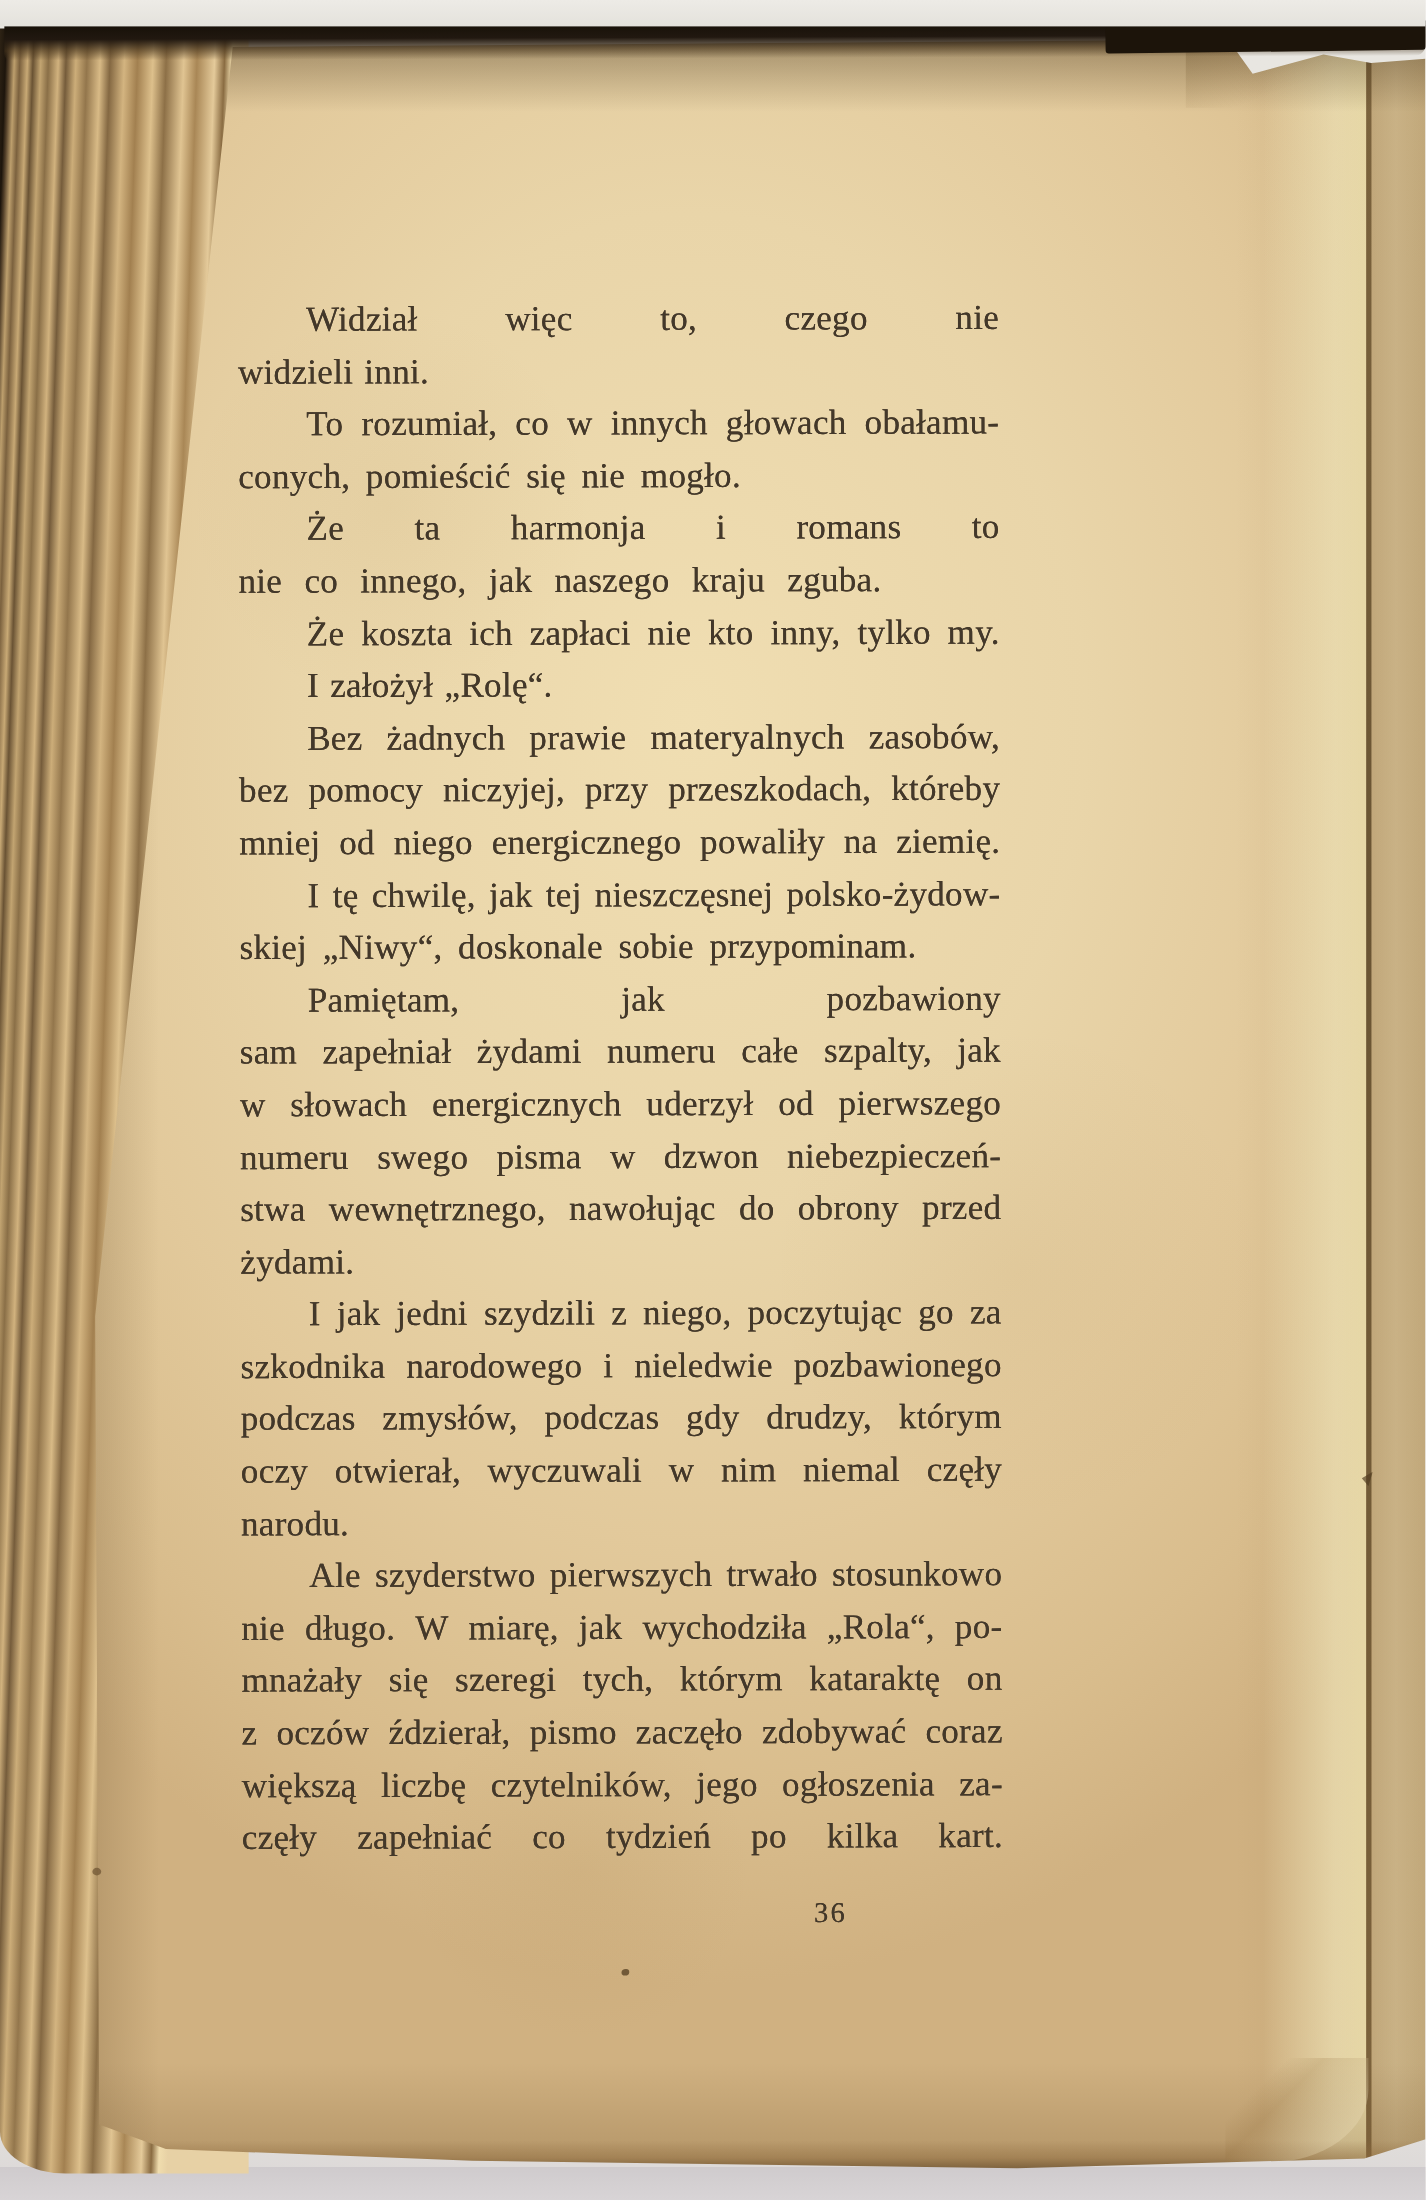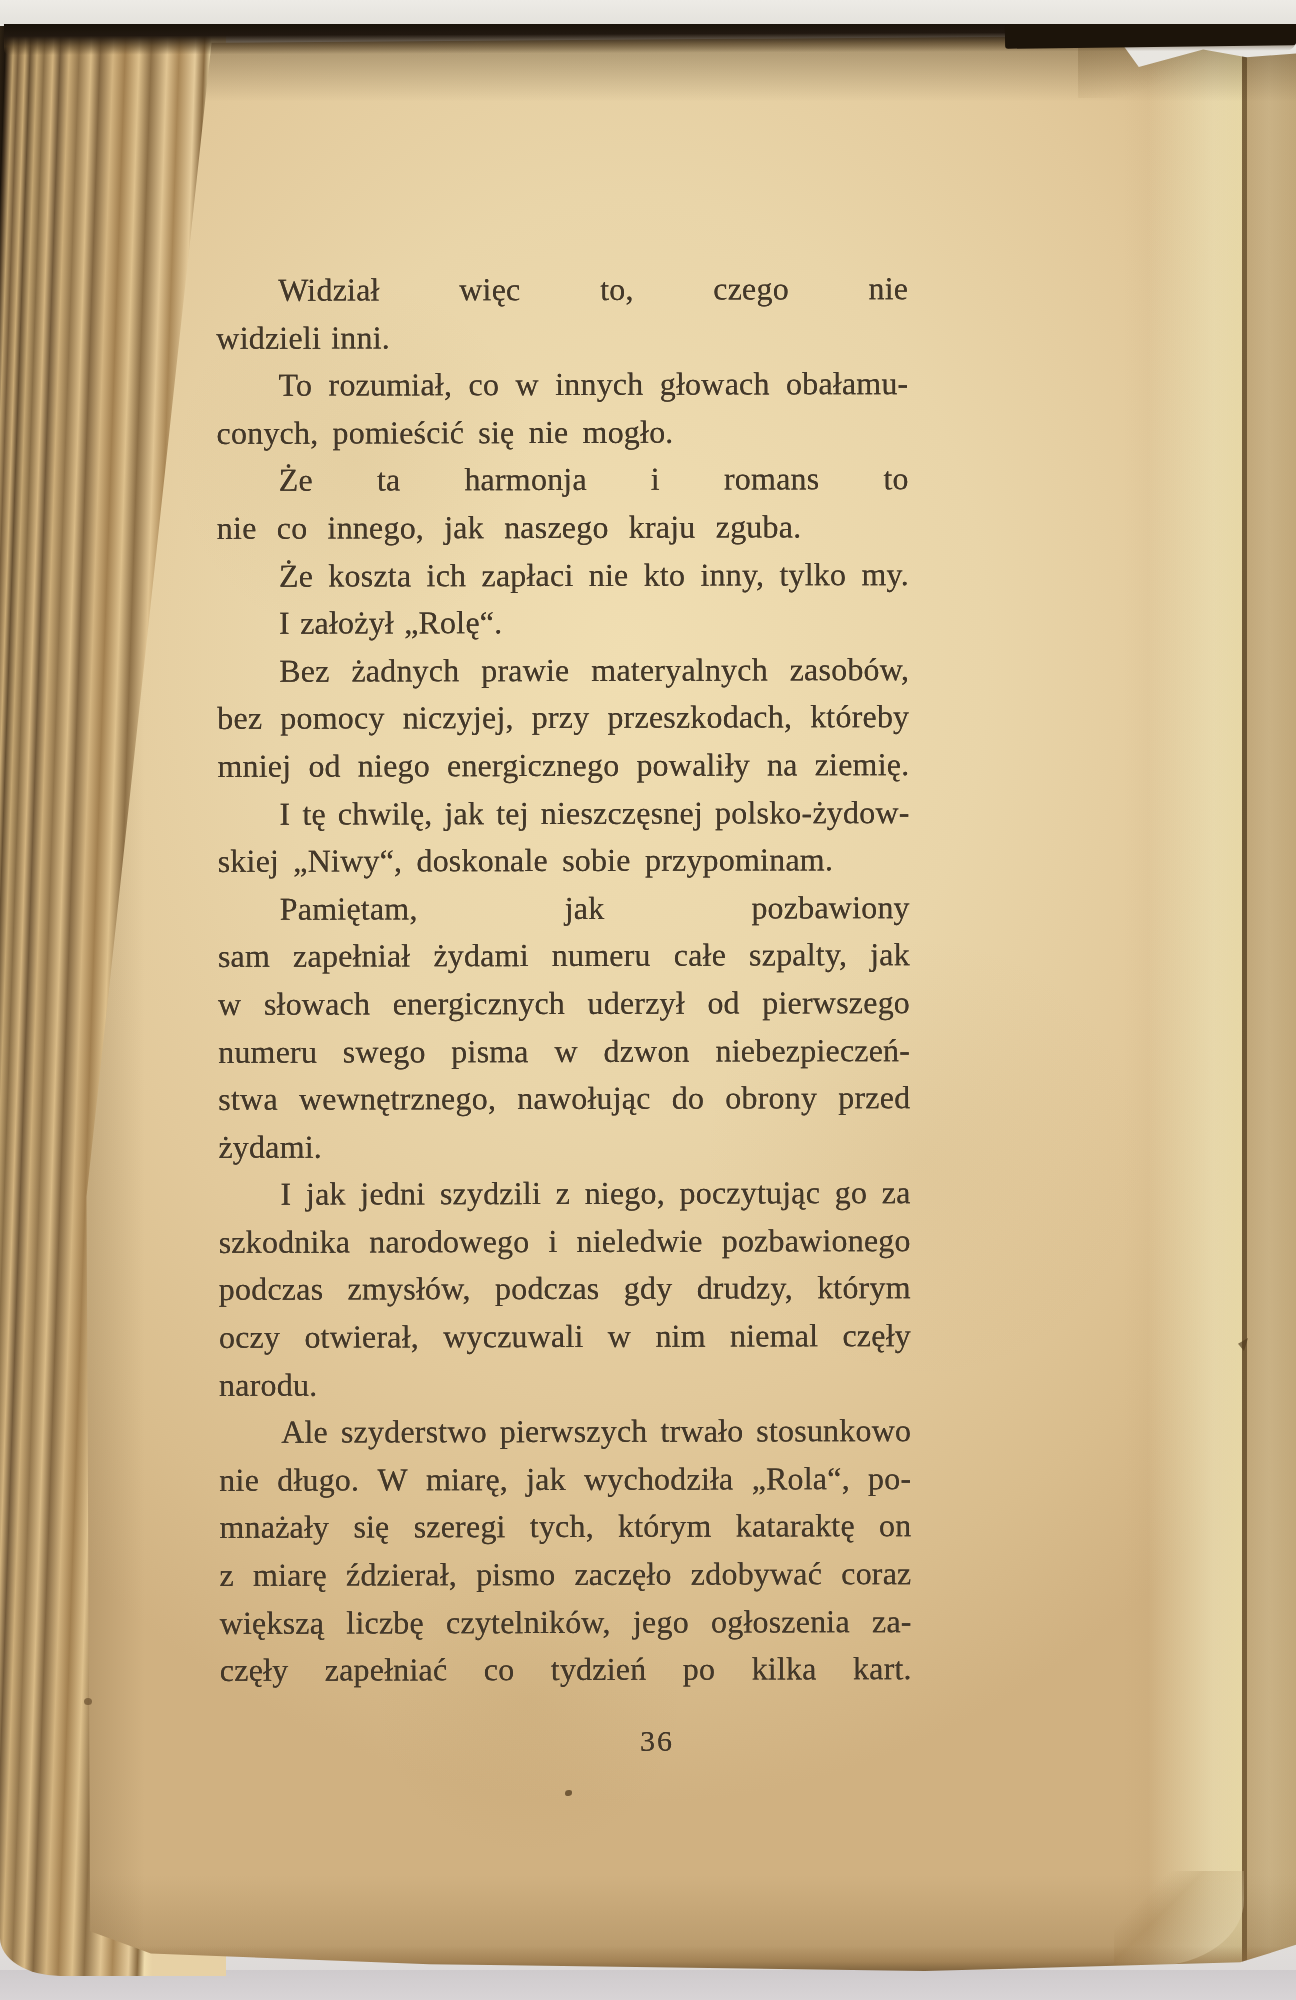--- a/index.html
+++ b/index.html
@@ -63,22 +63,22 @@
   .corner-curl{right:52px;bottom:6px;width:130px;height:95px;border-radius:0 0 70% 0;
     background:linear-gradient(315deg,rgba(250,240,205,.5),rgba(150,115,65,.22) 60%,transparent 75%);}
 
   
   .text-block{left:218px;top:266px;width:692px;z-index:5;
     color:var(--ink,#43382a);font-size:32px;letter-spacing:.2px;
     text-shadow:0 0 .6px rgba(55,42,28,.9);transform:rotate(-0.15deg);}
   .line{height:47.6px;line-height:47.6px;white-space:nowrap;word-spacing:2px;}
   .line.just{display:flex;justify-content:space-between;}
   .line.indent{padding-left:62px;}
-  .page-number{left:640px;top:1724px;width:130px;z-index:5;text-align:left;
-    color:var(--ink,#43382a);font-size:30px;letter-spacing:2px;text-shadow:0 0 .6px rgba(55,42,28,.9);}
+  .page-number{left:640px;top:1724px;width:130px;z-index:5;text-align:right;
+    color:var(--ink,#43382a);font-size:26px;letter-spacing:2px;text-shadow:0 0 .6px rgba(55,42,28,.9);}
 
   
   .speck-a{left:565px;top:1790px;width:7px;height:6px;background:#5a4426;border-radius:60% 40% 55% 45%;opacity:.8;z-index:5;}
   .speck-b{left:1238px;top:1338px;width:10px;height:13px;background:#4e3a1e;clip-path:polygon(0 45%,100% 0,60% 100%);opacity:.65;z-index:5;}
   .speck-c{left:84px;top:1698px;width:8px;height:7px;background:#6b5130;border-radius:50%;opacity:.7;z-index:5;}
 </style>
 </head>
 <body>
 
 <div class="abs scan-bottom"></div>
@@ -269,21 +269,21 @@
       <span>mnażały</span>
       <span>się</span>
       <span>szeregi</span>
       <span>tych,</span>
       <span>którym</span>
       <span>kataraktę</span>
       <span>on</span>
     </div>
     <div class="line just">
       <span>z</span>
-      <span>miarę</span>
+      <span>oczów</span>
       <span>ździerał,</span>
       <span>pismo</span>
       <span>zaczęło</span>
       <span>zdobywać</span>
       <span>coraz</span>
     </div>
     <div class="line just">
       <span>większą</span>
       <span>liczbę</span>
       <span>czytelników,</span>

